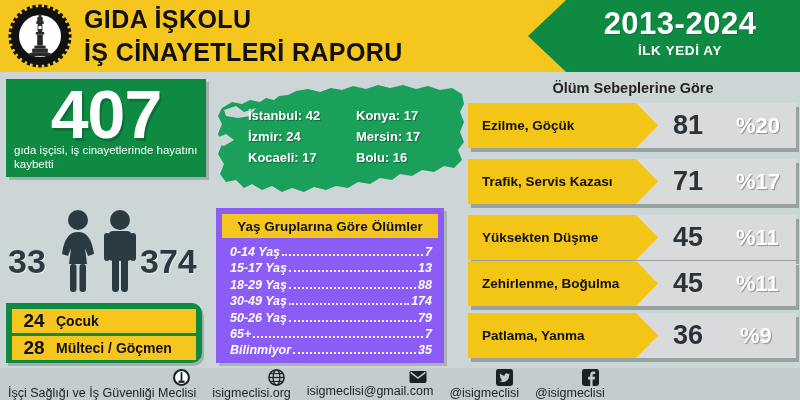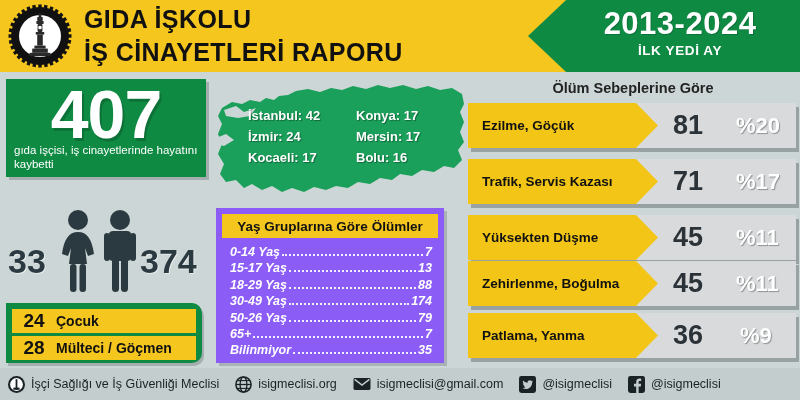--- a/index.html
+++ b/index.html
@@ -130,21 +130,21 @@
     position:absolute;top:0;height:45px;display:flex;align-items:center;
     font-size:22px;font-weight:bold;color:#fff;
     text-shadow:1px 1px 1px rgba(80,90,90,.55);
   }
 
   
   .footer{
     position:absolute;left:0;top:368px;width:800px;height:32px;background:#c3cdcd;
     display:flex;align-items:center;
   }
-  .f-item{display:flex;align-items:center;color:#1b2226;font-size:12.5px;}
+  .f-item{display:flex;align-items:flex-end;color:#1b2226;font-size:12.5px;flex-direction:column;}
   .f-ico{display:inline-flex;align-items:center;justify-content:center;margin-right:6px;}
 </style>
 </head>
 <body>
 
 <div class="stage">
 
   <div class="header">
     <div class="hdr-green"></div>
 

